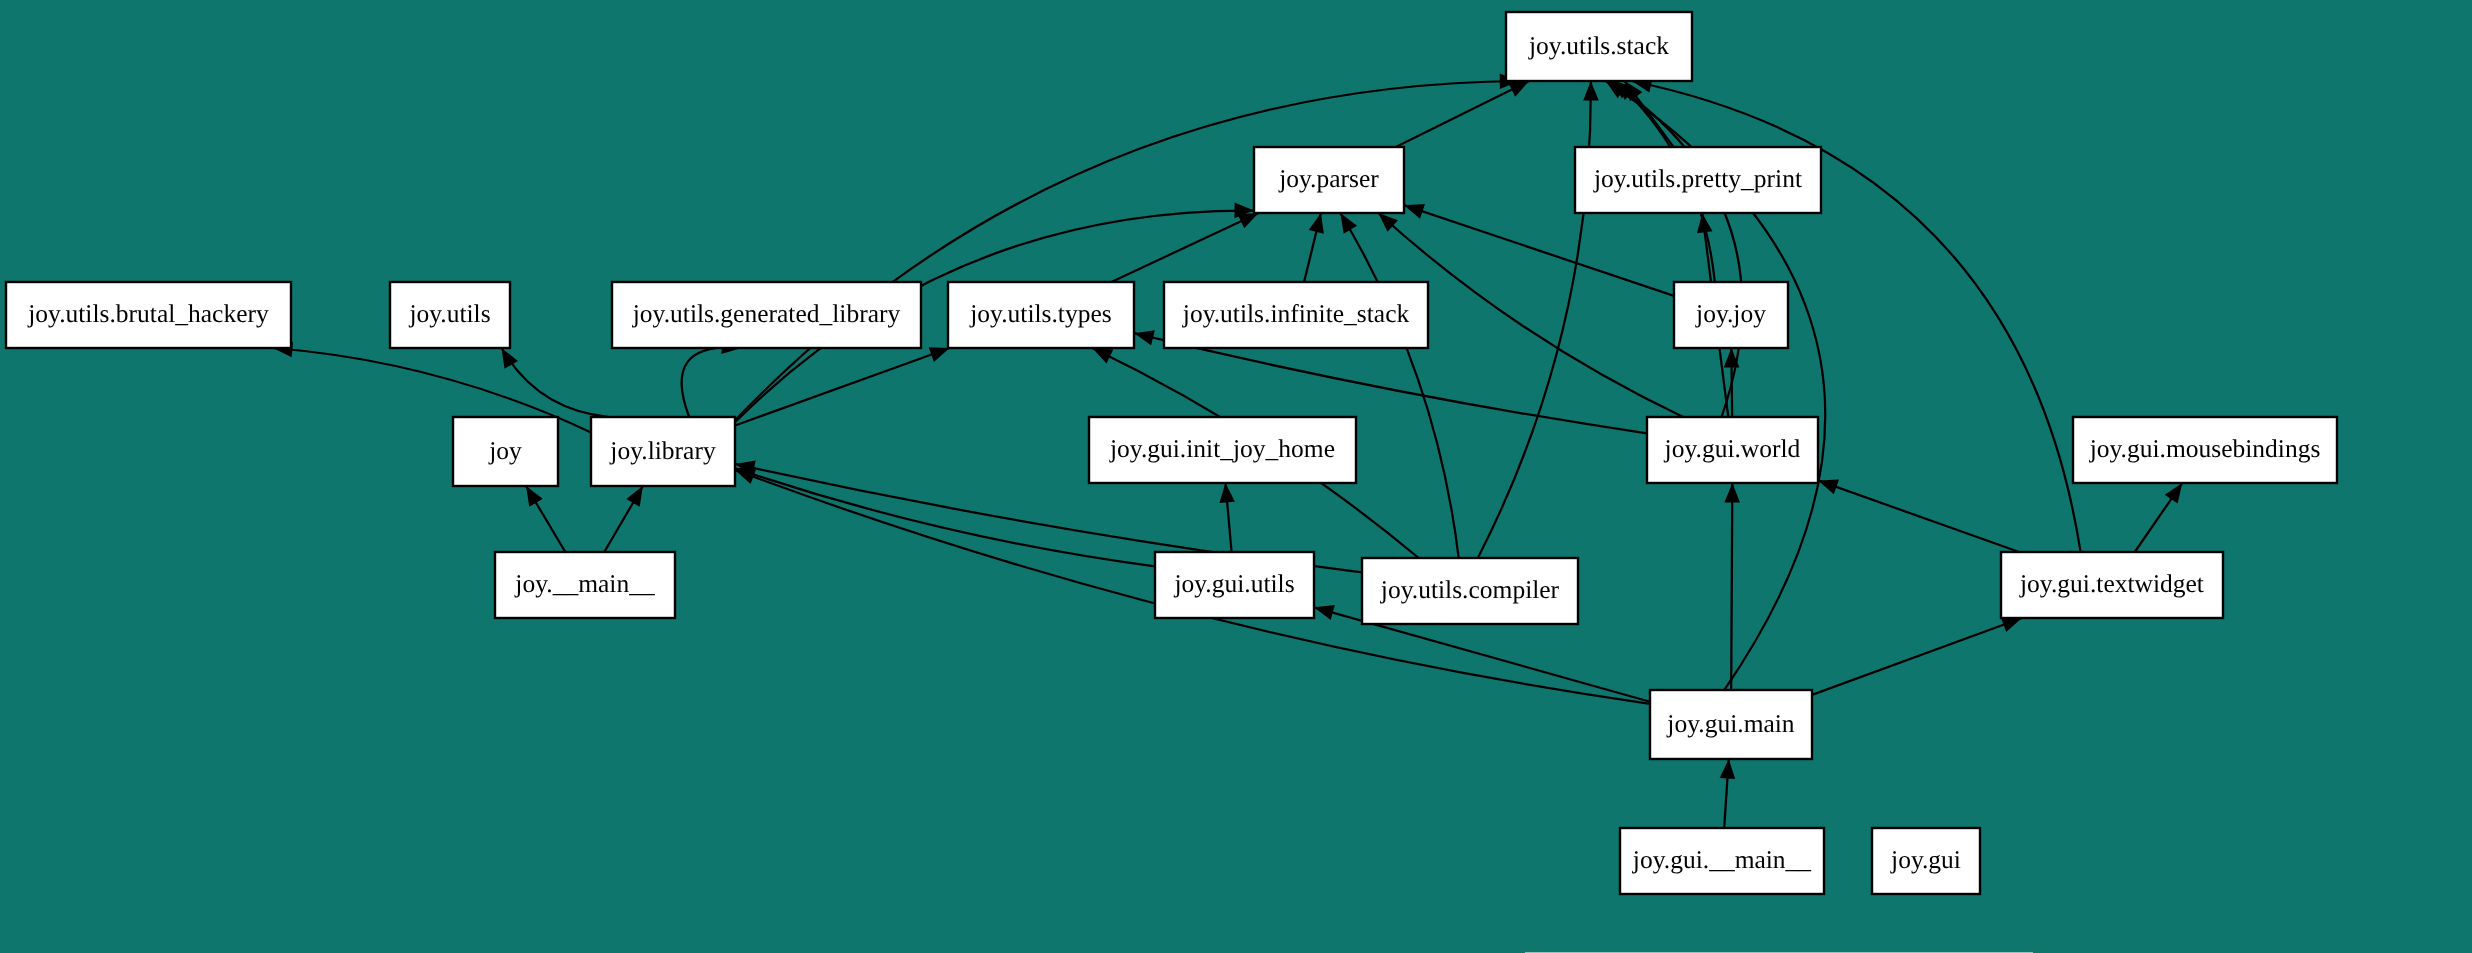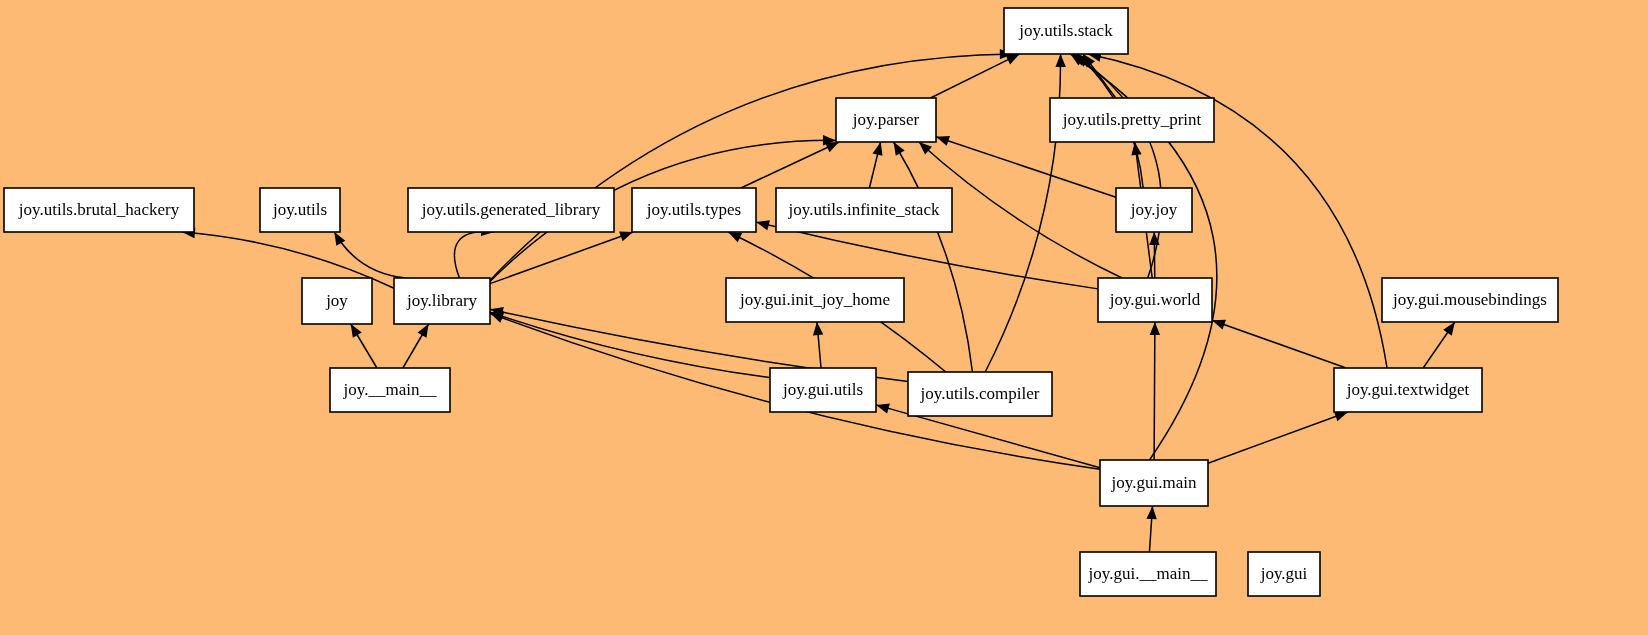--- a/index.html
+++ b/index.html
@@ -7,21 +7,21 @@
     padding: 0;
     background: #ffffff;
   }
   body {
     font-family: "Liberation Serif", "DejaVu Serif", serif;
   }
   #canvas {
     position: relative;
     width: 1648px;
     height: 635px;
-    background: #fdba74;
+    background: #0f766e;
     overflow: hidden;
   }
   svg.graph {
     position: absolute;
     left: 0;
     top: 0;
     width: 1648px;
     height: 635px;
   }
   .node-box {

